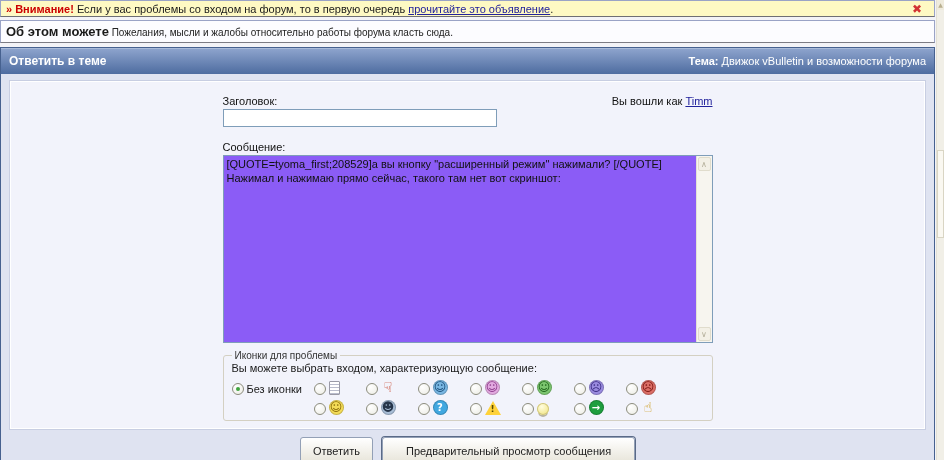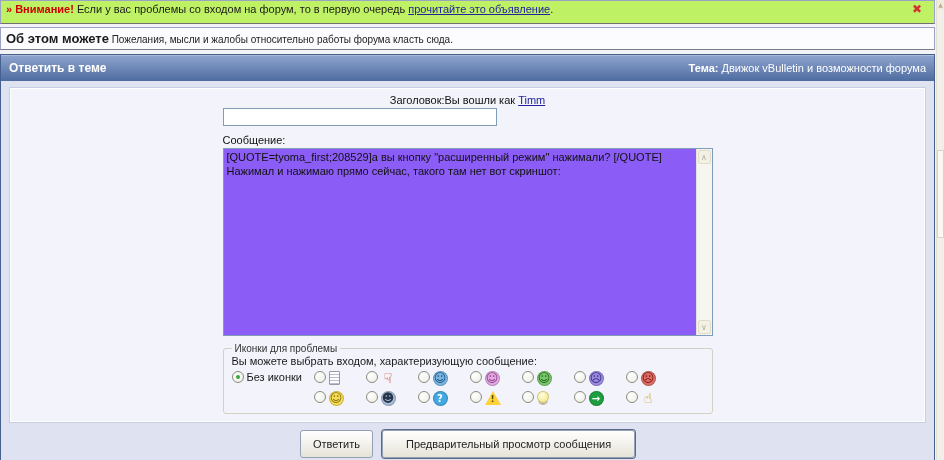--- a/index.html
+++ b/index.html
@@ -8,22 +8,22 @@
     font-family: "Liberation Sans", "DejaVu Sans", sans-serif;
     font-size: 11px;
     color: #1a1a1a;
     background: var(--page_bg, #F3F3F7);
   }
   .page { margin-right: 9px; }
 
   
   .notice {
     position: relative;
-    height: 24px;
-    background: #bef264;
+    height: 17px;
+    background: #fef9c3;
     border: 1px solid var(--bar_border, #9AA3C6);
     border-bottom-color: #6F6F74;
     padding: 2px 24px 0 5px;
     white-space: nowrap;
     overflow: hidden;
   }
   .notice .warn { color: var(--warning_red, #CC0000); font-weight: bold; }
   .notice a, .link { color: var(--link_color, #22229C); text-decoration: underline; cursor: pointer; }
   .notice .close-x {
     position: absolute; right: 12px; top: 1px;
@@ -63,31 +63,31 @@
 
   .surround { background: var(--surround_bg, #DFE3F1); padding: 6px 8px 5px; }
   .innerpanel {
     background: var(--panel_bg, #F2F3FB);
     border: 1px solid #C8CEE2;
     box-shadow: inset 0 0 0 1px #FFFFFF;
     padding: 6px 0 8px;
   }
   .formcol { width: 490px; margin: 0 auto; }
 
-  .toprow { display: flex; justify-content: center; align-items: flex-end; }
+  .toprow { display: flex; justify-content: space-between; align-items: flex-end; margin-top: 8px; }
   .lbl { font-size: 11px; color: #111; }
   input.titlebox {
     display: block;
     width: 274px; height: 18px;
     margin-top: 2px;
     border: 1px solid var(--field_border, #7F9DB9);
     background: #FFF; font-size: 11px; padding: 1px 3px;
     font-family: "Liberation Sans", sans-serif;
   }
-  .msglabel { margin-top: 8px; }
+  .msglabel { margin-top: 14px; }
 
   .tawrap {
     position: relative;
     width: 490px; height: 188px;
     border: 1px solid var(--field_border, #7F9DB9);
     background: #8b5cf6;
     margin-top: 2px;
   }
   textarea.msgbox {
     width: calc(100% - 17px); height: 100%;
@@ -115,21 +115,21 @@
   fieldset.icons {
     margin-top: 7px;
     border: 1px solid #D4D0C2;
     border-radius: 3px;
     padding: 0 8px 5px;
     background: transparent;
   }
   fieldset.icons legend { font-size: 10px; color: #333; padding: 0 3px; }
   .prompt { font-size: 11px; margin: 1px 0 4px; }
   .icongrid { display: grid; grid-template-columns: 82px repeat(7, 52px); row-gap: 3px; }
-  .icon-cell { display: flex; align-items: flex-start; gap: 3px; cursor: pointer; height: 17px; }
+  .icon-cell { display: flex; align-items: flex-end; gap: 3px; cursor: pointer; height: 17px; }
   .radio {
     display: inline-block; width: 12px; height: 12px; border-radius: 50%;
     background: radial-gradient(circle at 35% 30%, #FFFFFF, #ECECE4);
     border: 1px solid #8C8C7E;
     position: relative; flex: none; cursor: pointer;
   }
   .radio.checked::after {
     content: ""; position: absolute; left: 3px; top: 3px;
     width: 4px; height: 4px; border-radius: 50%; background: #3FA33F;
   }

